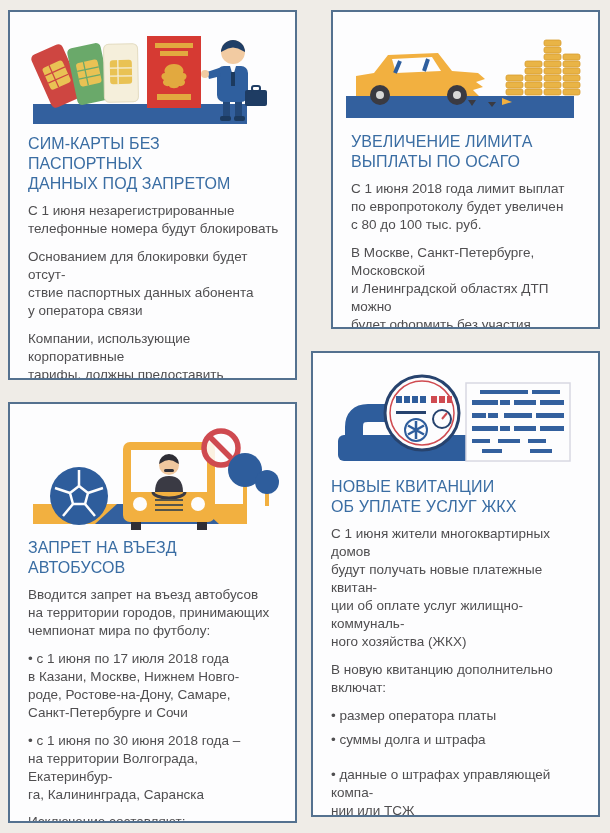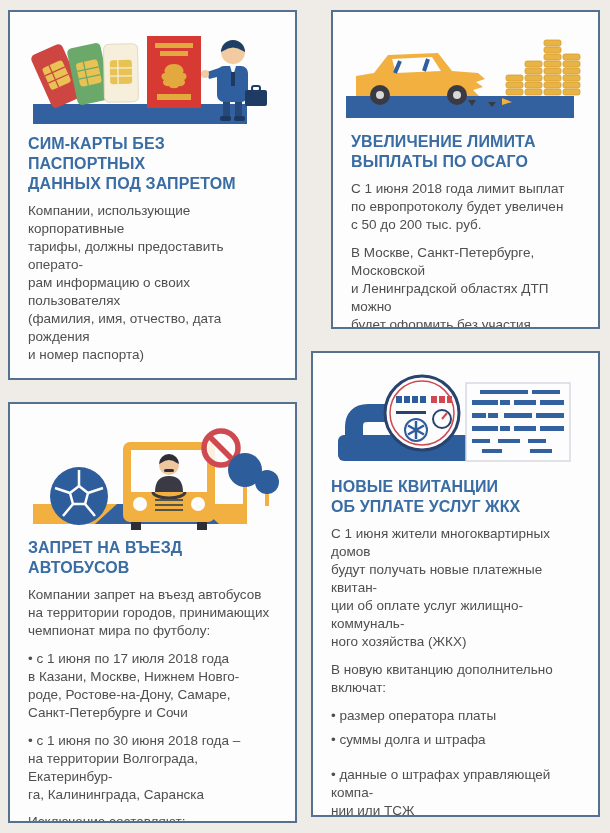--- a/index.html
+++ b/index.html
@@ -24,21 +24,21 @@
     flex:0 0 auto;
   }
   .card-1{height:370px;}
   .card-2{height:319px;margin-left:20px;}
   .card-3{height:421px;}
   .card-4{height:466px;}
   .illus{display:block;margin:16px auto 2px auto;}
   .card h2{
     margin:6px 18px 8px 18px;
     font-size:16px;line-height:1.25;
-    font-weight:bold;color:#3a6da3;
+    font-weight:normal;color:#3a6da3;
     white-space:pre-line;
     letter-spacing:0.1px;
   }
   .card p{
     margin:0 16px 10px 18px;
     font-size:13.5px;line-height:1.33;
     color:#4f4e50;
     white-space:pre-line;
   }
 </style>
@@ -92,20 +92,25 @@
           <path d="M192,40 l-12,4 l2,7 l12,-3 z" fill="#2f5f9e"></path>
           <circle cx="178" cy="46" r="4" fill="#f2cba2"></circle>
           <circle cx="206" cy="24" r="12" fill="#f2cba2"></circle>
           <path d="M194,24 a12,12 0 0 1 24,0 l-2,-1 q-10,-7 -20,0 z" fill="#203f66"></path>
           <rect x="218" y="62" width="22" height="16" rx="2" fill="#1e3c63"></rect>
           <rect x="225" y="58" width="8" height="5" rx="2" fill="none" stroke="#1e3c63" stroke-width="2"></rect>
         </g>
       </svg>
       <h2>СИМ-КАРТЫ БЕЗ ПАСПОРТНЫХ
 ДАННЫХ ПОД ЗАПРЕТОМ</h2>
+      <p>С 1 июня незарегистрированные
+телефонные номера будут блокировать</p>
+      <p>Основанием для блокировки будет отсут-
+ствие паспортных данных абонента
+у оператора связи</p>
       <p>Компании, использующие корпоративные
 тарифы, должны предоставить операто-
 рам информацию о своих пользователях
 (фамилия, имя, отчество, дата рождения
 и номер паспорта)</p>
     </section>
 
     <section class="card card-3">
       <svg class="illus" width="252" height="112" viewBox="0 0 252 112">
         <rect x="6" y="84" width="214" height="20" fill="#f2b040"></rect>
@@ -140,21 +145,21 @@
         </g>
 
         <g>
           <rect x="216" y="60" width="4" height="26" fill="#f2b040"></rect>
           <circle cx="218" cy="50" r="17" fill="#2e5d9c"></circle>
           <rect x="238" y="68" width="4" height="18" fill="#f2b040"></rect>
           <circle cx="240" cy="62" r="12" fill="#2e5d9c"></circle>
         </g>
       </svg>
       <h2>ЗАПРЕТ НА ВЪЕЗД АВТОБУСОВ</h2>
-      <p>Компании запрет на въезд автобусов
+      <p>Вводится запрет на въезд автобусов
 на территории городов, принимающих
 чемпионат мира по футболу:</p>
       <p style="">• с 1 июня по 17 июля 2018 года
 в Казани, Москве, Нижнем Новго-
 роде, Ростове-на-Дону, Самаре,
 Санкт-Петербурге и Сочи</p>
       <p>• с 1 июня по 30 июня 2018 года –
 на территории Волгограда, Екатеринбур-
 га, Калининграда, Саранска</p>
       <p style="margin-bottom:0">Исключение составляют:</p>
@@ -211,21 +216,21 @@
               <rect x="223" y="40" width="17" height="6" rx="2"></rect>
               <rect x="223" y="33" width="17" height="6" rx="2"></rect>
               <rect x="223" y="26" width="17" height="6" rx="2"></rect>
           </g>
         </g>
       </svg>
       <h2>УВЕЛИЧЕНИЕ ЛИМИТА
 ВЫПЛАТЫ ПО ОСАГО</h2>
       <p>С 1 июня 2018 года лимит выплат
 по европротоколу будет увеличен
-с 50 до 200 тыс. руб.</p>
+с 80 до 100 тыс. руб.</p>
       <p>В Москве, Санкт-Петербурге, Московской
 и Ленинградской областях ДТП можно
 будет оформить без участия сотрудников
 полиции даже при наличии разногласий
 участников ДТП</p>
     </section>
 
     <section class="card card-4">
       <svg class="illus" width="252" height="102" viewBox="0 0 252 102">
         <rect x="8" y="66" width="228" height="26" rx="6" fill="#2e5d9c"></rect>

